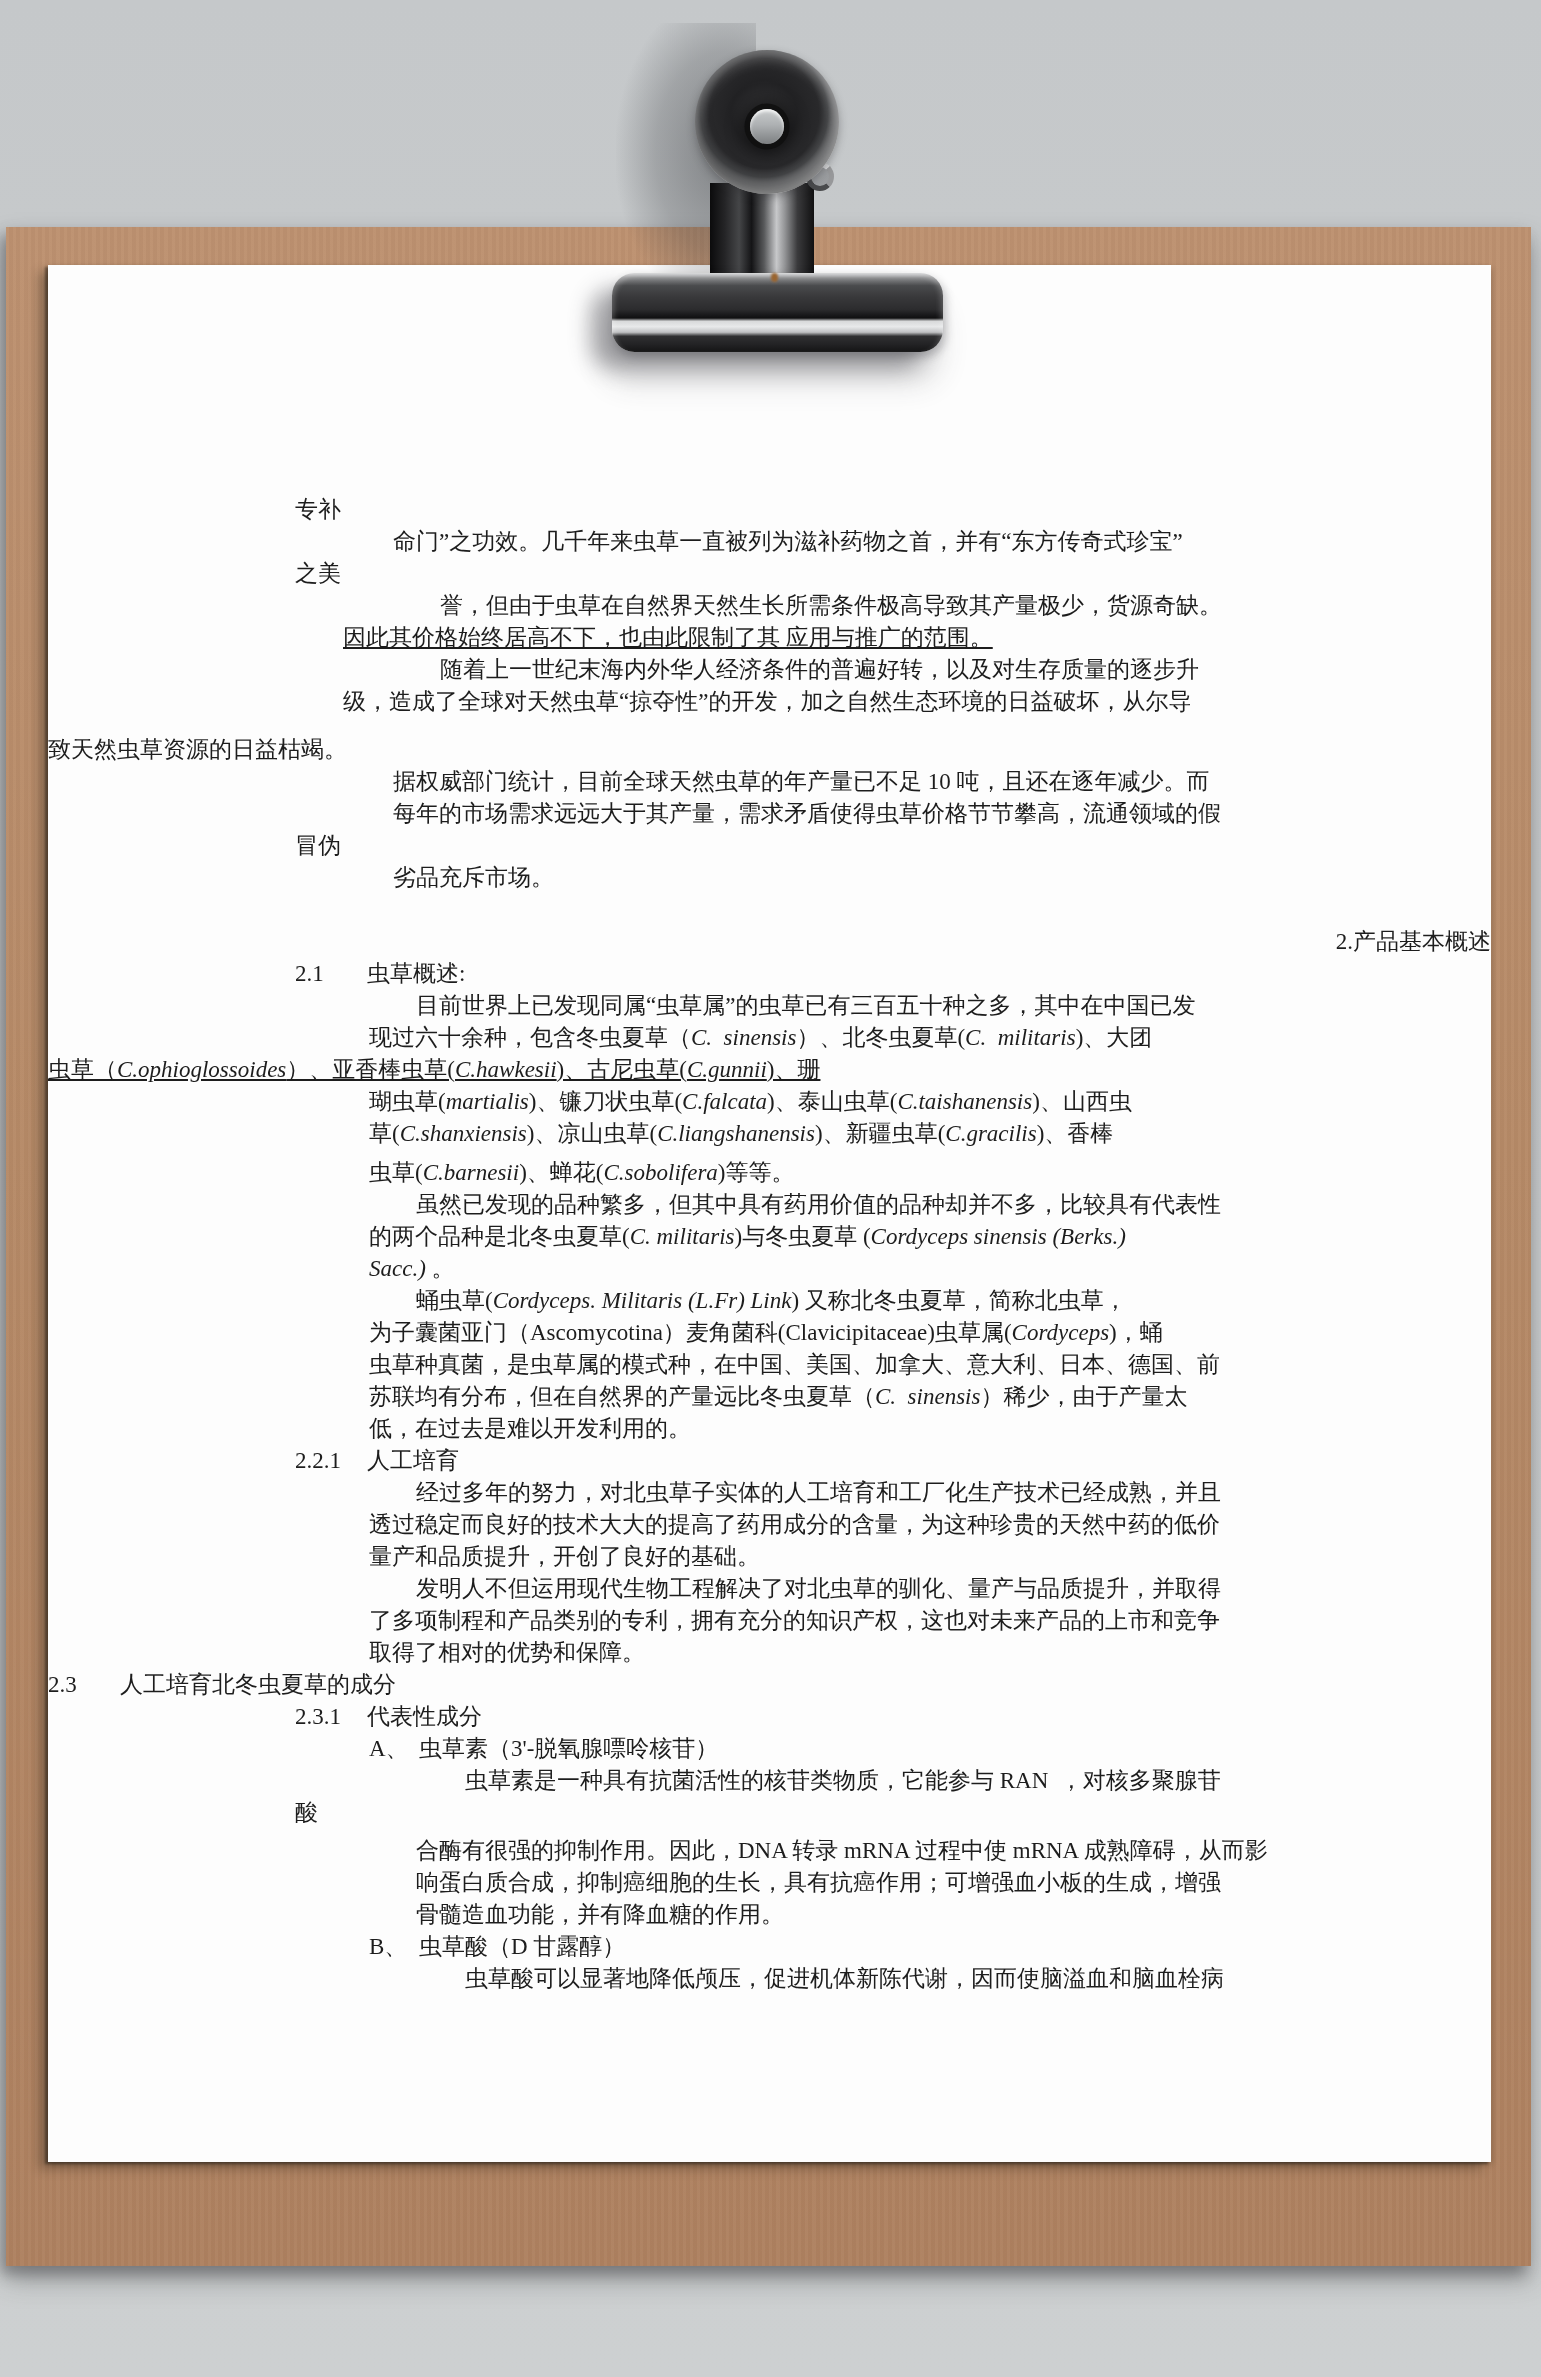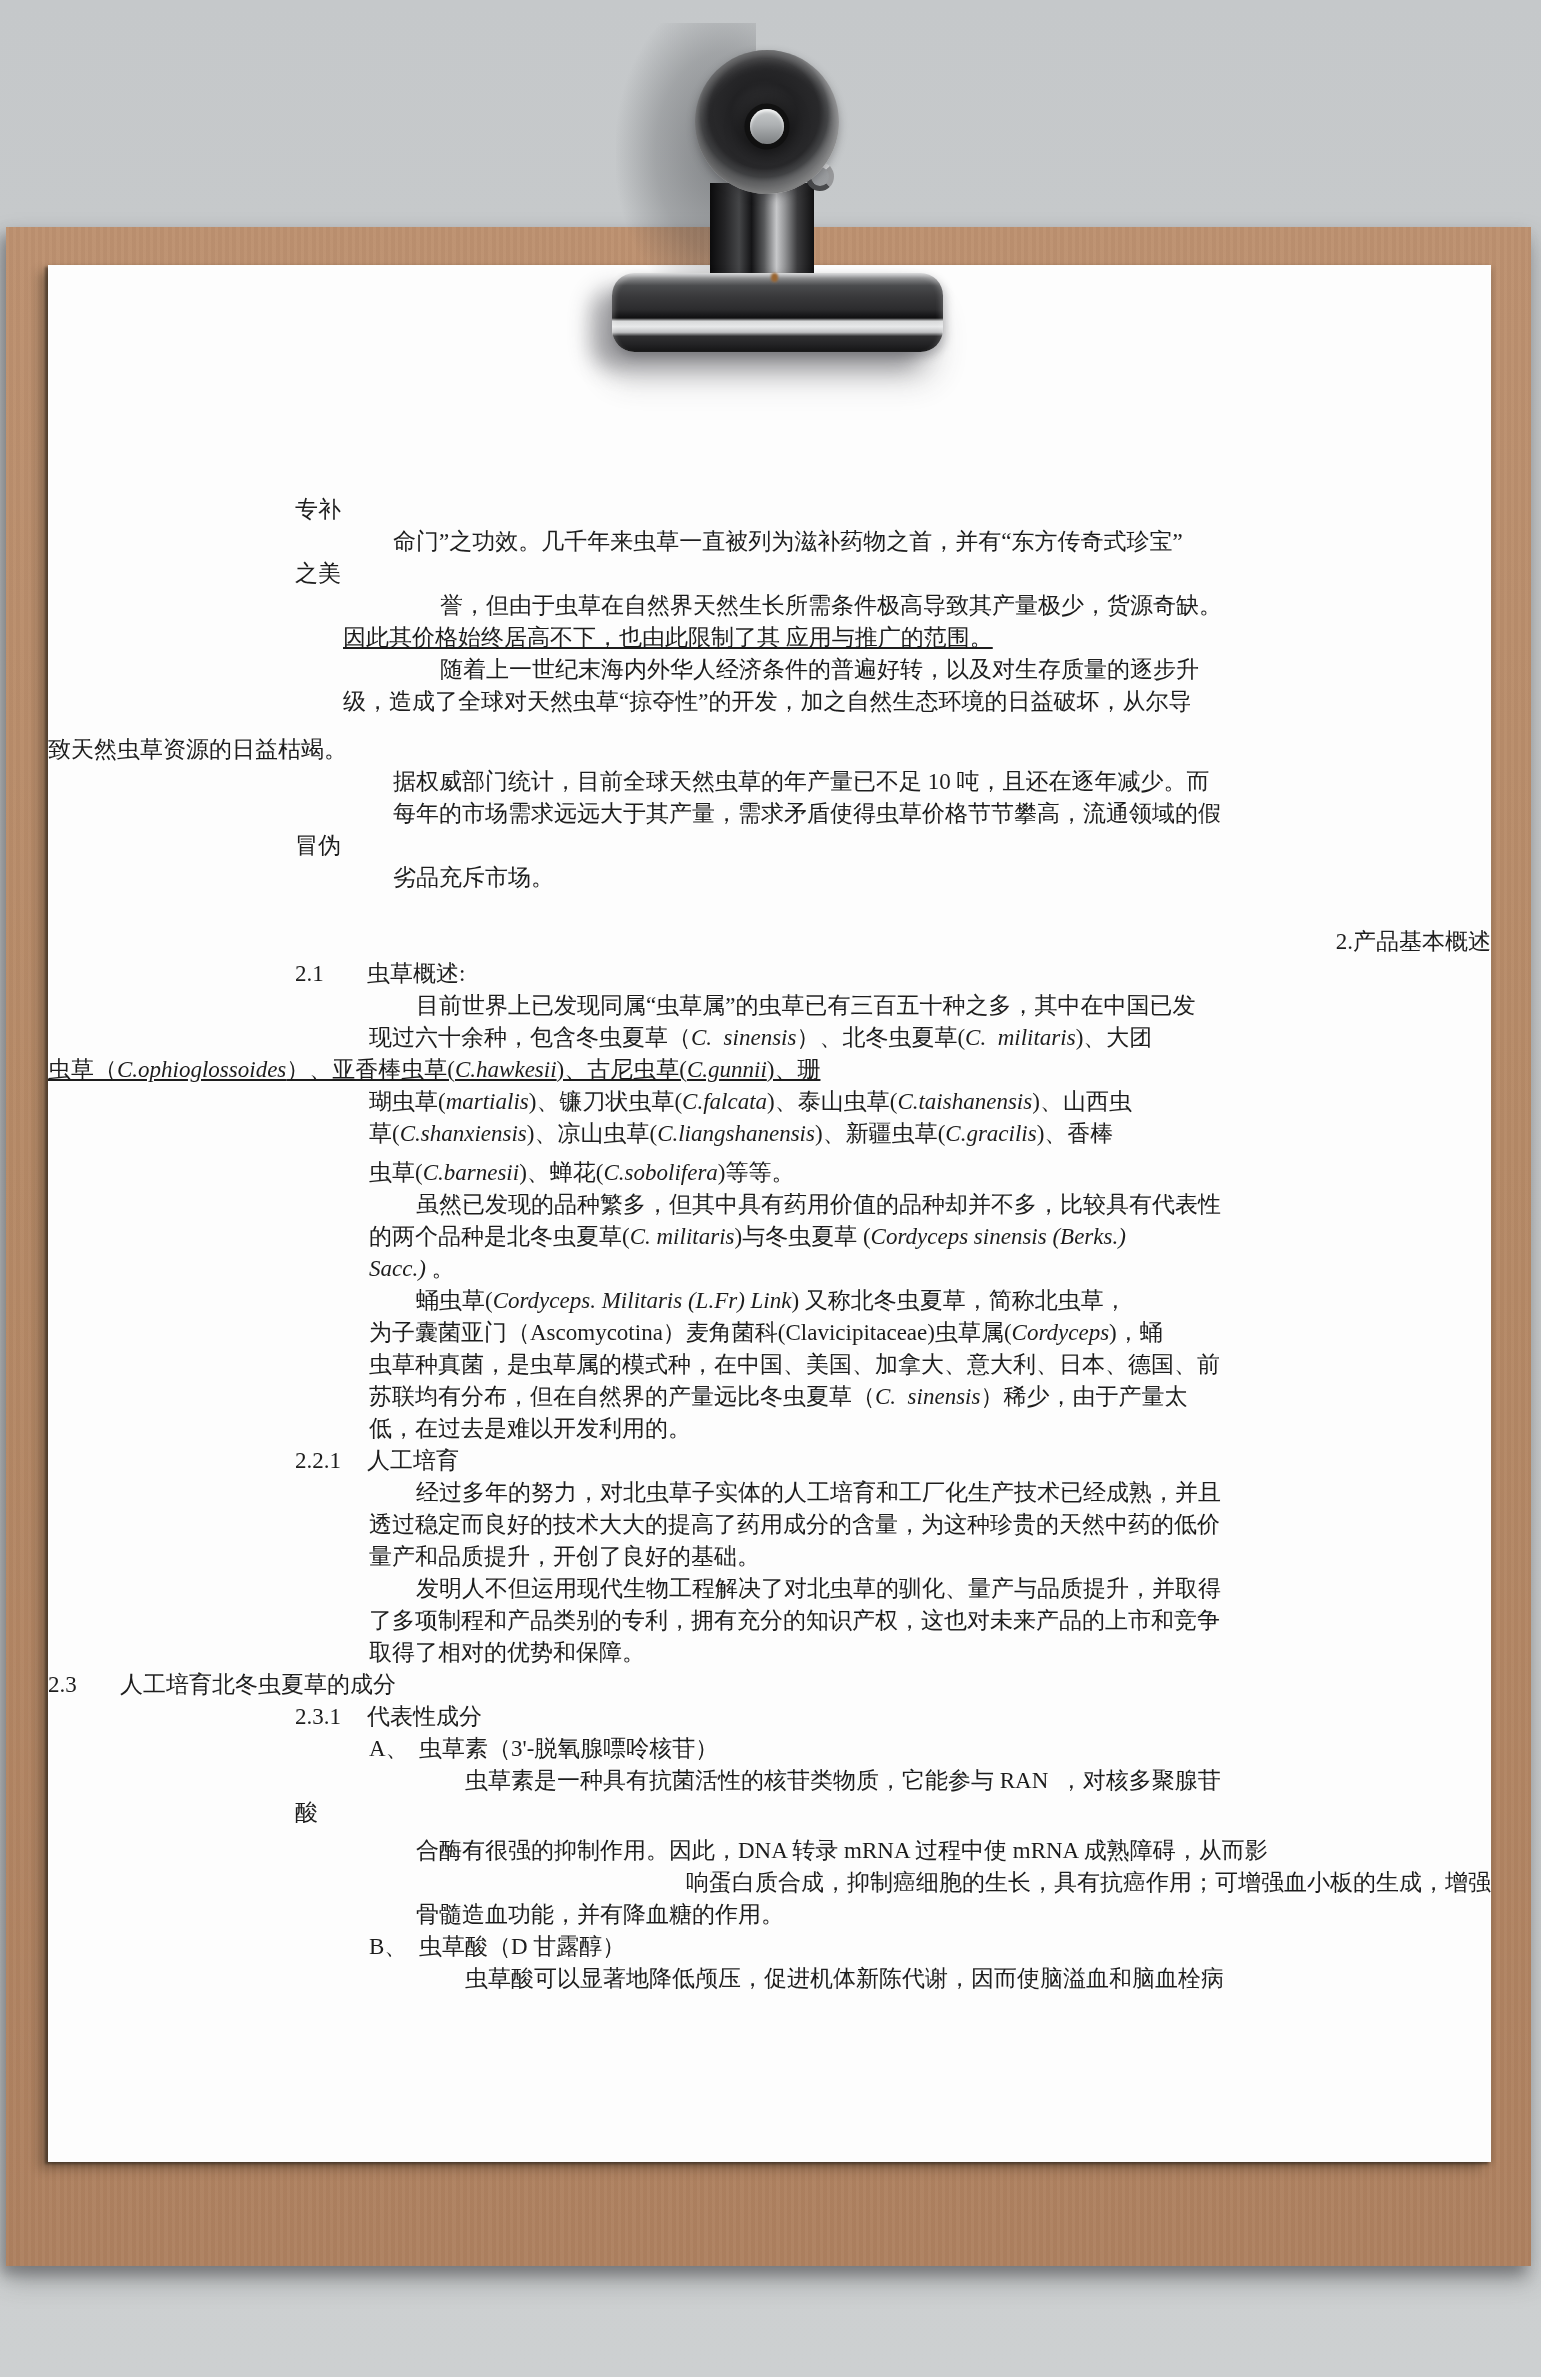--- a/index.html
+++ b/index.html
@@ -105,21 +105,21 @@
         <div class="line" style="padding-left: 321px;"><span>量产和品质提升，开创了良好的基础。</span></div>
         <div class="line" style="padding-left: 368px;"><span>发明人不但运用现代生物工程解决了对北虫草的驯化、量产与品质提升，并取得</span></div>
         <div class="line" style="padding-left: 321px;"><span>了多项制程和产品类别的专利，拥有充分的知识产权，这也对未来产品的上市和竞争</span></div>
         <div class="line" style="padding-left: 321px;"><span>取得了相对的优势和保障。</span></div>
         <div class="line" style=""><span class="num" style="width: 72px;">2.3</span><span>人工培育北冬虫夏草的成分</span></div>
         <div class="line" style="padding-left: 247px;"><span class="num" style="width: 72px;">2.3.1</span><span>代表性成分</span></div>
         <div class="line" style="padding-left: 321px;"><span class="num" style="width: 50px;">A、</span><span>虫草素（3'-脱氧腺嘌呤核苷）</span></div>
         <div class="line" style="padding-left: 417px;"><span>虫草素是一种具有抗菌活性的核苷类物质，它能参与 RAN  ，对核多聚腺苷</span></div>
         <div class="line" style="padding-left: 247px;"><span>酸</span></div>
         <div class="line" style="padding-left: 368px; margin-top: 6.4px;"><span>合酶有很强的抑制作用。因此，DNA 转录 mRNA 过程中使 mRNA 成熟障碍，从而影</span></div>
-        <div class="line" style="padding-left: 368px; text-align: right;"><span>响蛋白质合成，抑制癌细胞的生长，具有抗癌作用；可增强血小板的生成，增强</span></div>
+        <div class="line" style="padding-left: 368px;"><span>响蛋白质合成，抑制癌细胞的生长，具有抗癌作用；可增强血小板的生成，增强</span></div>
         <div class="line" style="padding-left: 368px;"><span>骨髓造血功能，并有降血糖的作用。</span></div>
         <div class="line" style="padding-left: 321px;"><span class="num" style="width: 50px;">B、</span><span>虫草酸（D 甘露醇）</span></div>
         <div class="line" style="padding-left: 417px;"><span>虫草酸可以显著地降低颅压，促进机体新陈代谢，因而使脑溢血和脑血栓病</span></div>
       </div>
   </div>
 
   <div class="clip">
     <div class="clip-shadow"></div>
     <div class="clip-neck"></div>
     <div class="clip-tab"></div>

